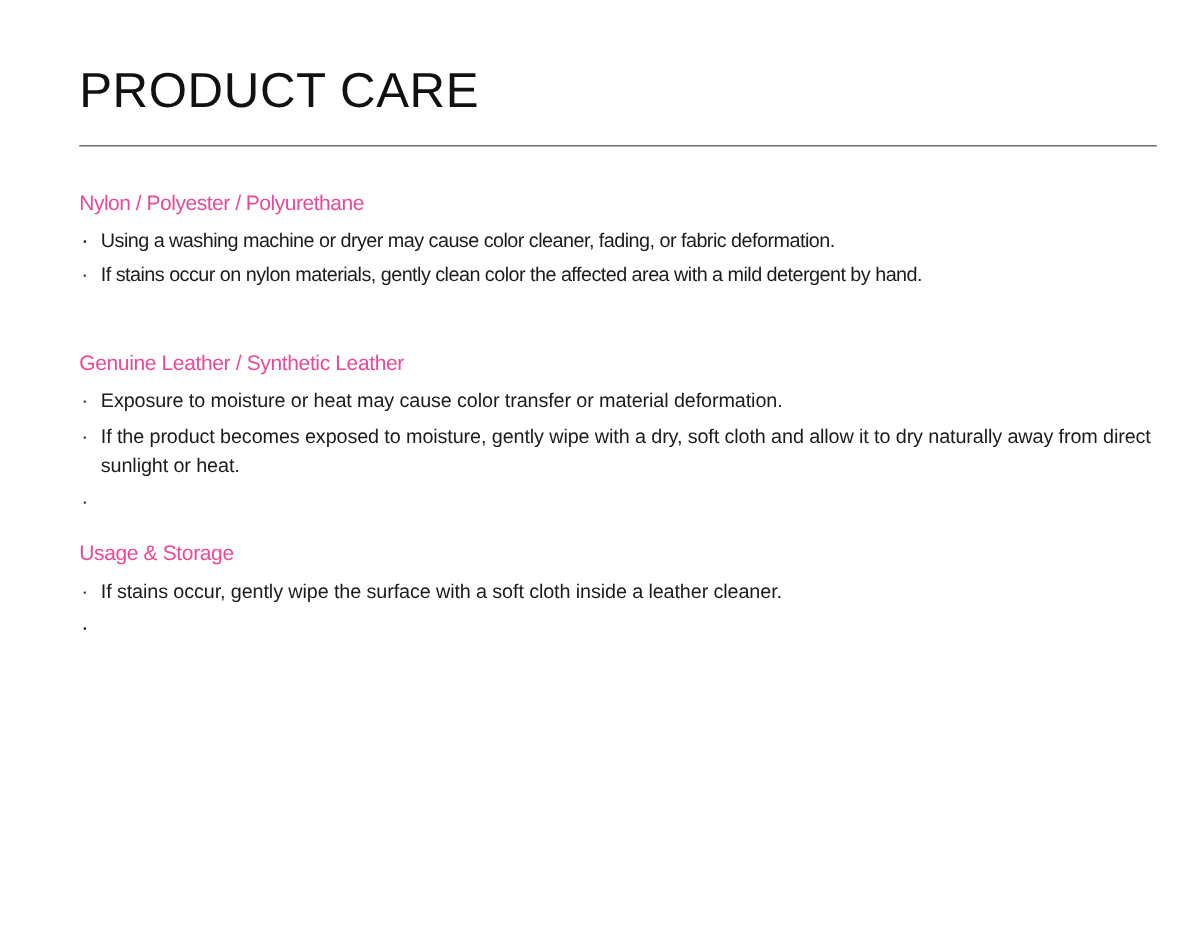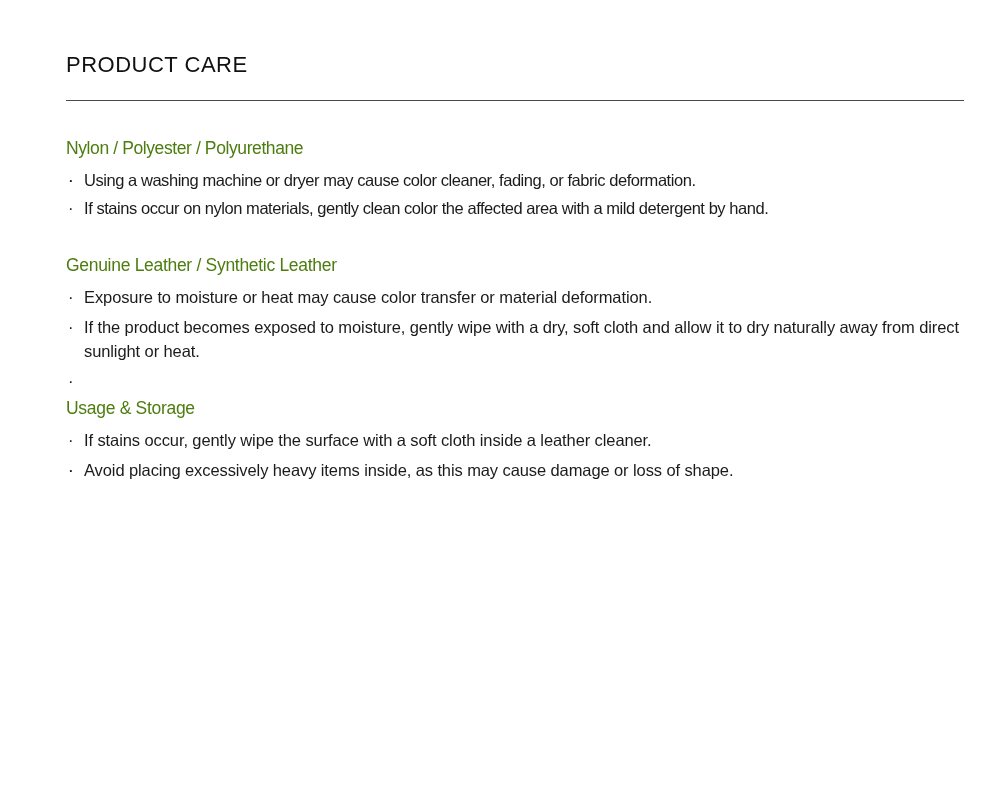--- a/index.html
+++ b/index.html
@@ -15,47 +15,47 @@
     overflow: hidden;
   }
   .page {
     position: relative;
     width: 1000px;
     height: 790px;
     box-sizing: border-box;
     padding: 0 36px;
   }
   .page-title {
-    font-size: 22px;
+    font-size: 41px;
     font-weight: 400;
     letter-spacing: 0.5px;
     color: #111111;
     margin: 0;
     padding: 53px 0 0 30px;
     line-height: 1.1;
   }
   .title-rule {
     margin: 23px 0 0 30px;
     width: 898px;
     height: 1px;
     background: #4a4a4a;
   }
   .content {
     padding: 0 0 0 30px;
   }
   .section {
-    margin-top: 34px;
+    margin-top: 50px;
   }
   .section:first-child {
     margin-top: 37px;
   }
   .section-heading {
     font-size: 17.5px;
     font-weight: 400;
-    color: #4d7c0f;
+    color: #ec4899;
     letter-spacing: -0.4px;
     margin: 0 0 10px 0;
     line-height: 1.2;
   }
   .bullet-list {
     list-style: none;
     margin: 0;
     padding: 0;
   }
   .bullet-item {
@@ -134,19 +134,18 @@
       <ul class="bullet-list">
         <li class="bullet-item">
           <span class="dot">·</span>
           <span>If stains occur, gently wipe the surface with a soft cloth inside a leather cleaner.</span>
         </li>
         <li class="bullet-item">
           <span class="dot">·</span>
         </li>
         <li class="bullet-item">
           <span class="dot">·</span>
-          <span>Avoid placing excessively heavy items inside, as this may cause damage or loss of shape.</span>
         </li>
       </ul>
     </div>
 
   </div>
 </div>
 
 </body></html>

